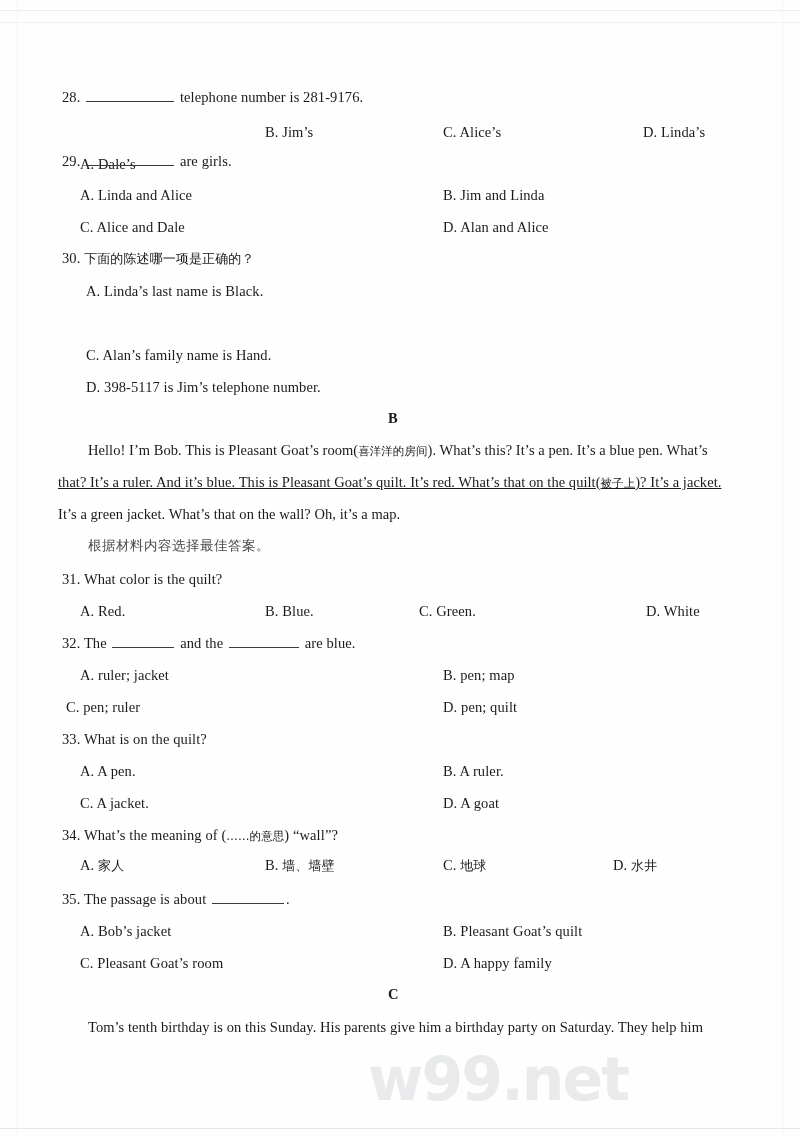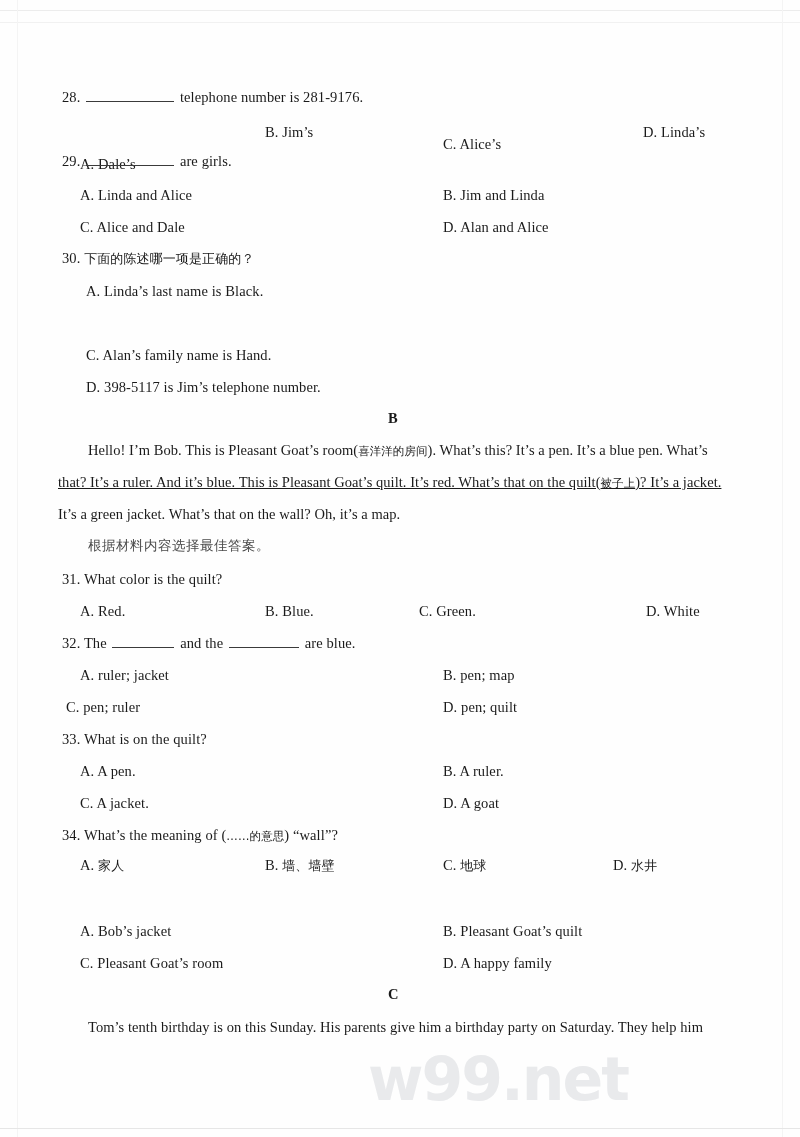--- a/index.html
+++ b/index.html
@@ -151,21 +151,21 @@
     <span>telephone number is 281-9176.</span>
   </div>
   <div class="abs opt" style="left:80px; top:123px;margin-top:32px;">
     <span>A.</span>
     <span>Dale’s</span>
   </div>
   <div class="abs opt" style="left:265px; top:123px;">
     <span>B.</span>
     <span>Jim’s</span>
   </div>
-  <div class="abs opt" style="left:443px; top:135px;">
+  <div class="abs opt" style="left:443px; top:123px;">
     <span>C.</span>
     <span>Alice’s</span>
   </div>
   <div class="abs opt" style="left:643px; top:123px;">
     <span>D.</span>
     <span>Linda’s</span>
   </div>
 
   <div class="abs qline" style="left:62px; top:152px;">
     <span class="qnum">29.</span>
@@ -301,20 +301,25 @@
   </div>
   <div class="abs opt" style="left:443px; top:856px;">
     <span>C.</span>
     <span class="cn-opt">地球</span>
   </div>
   <div class="abs opt" style="left:613px; top:856px;">
     <span>D.</span>
     <span class="cn-opt">水井</span>
   </div>
 
+  <div class="abs qline" style="left:62px; top:890px;">
+    <span class="qnum">35.</span>
+    <span>The passage is about</span>
+    <span class="blank blank-w5"></span><span>.</span>
+  </div>
   <div class="abs opt" style="left:80px; top:922px;">
     <span>A.</span>
     <span>Bob’s jacket</span>
   </div>
   <div class="abs opt" style="left:443px; top:922px;">
     <span>B.</span>
     <span>Pleasant Goat’s quilt</span>
   </div>
   <div class="abs opt" style="left:80px; top:954px;">
     <span>C.</span>

